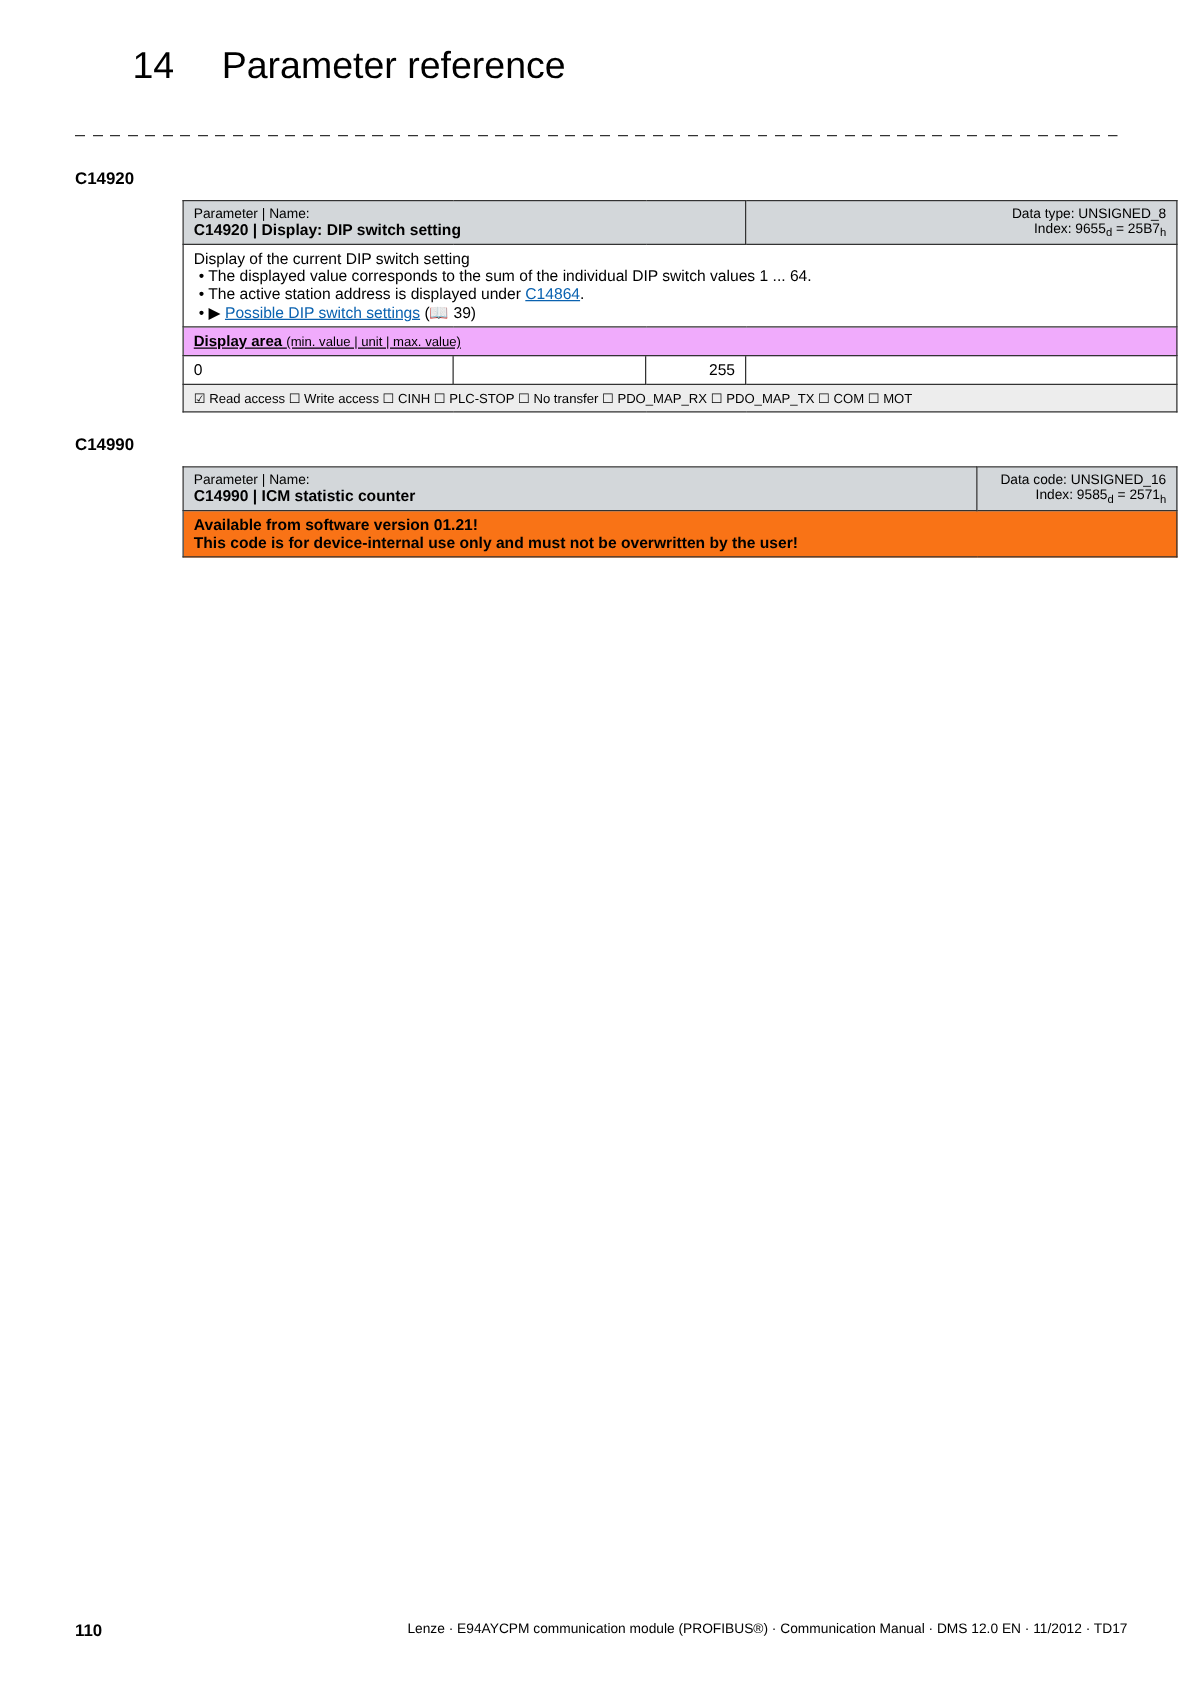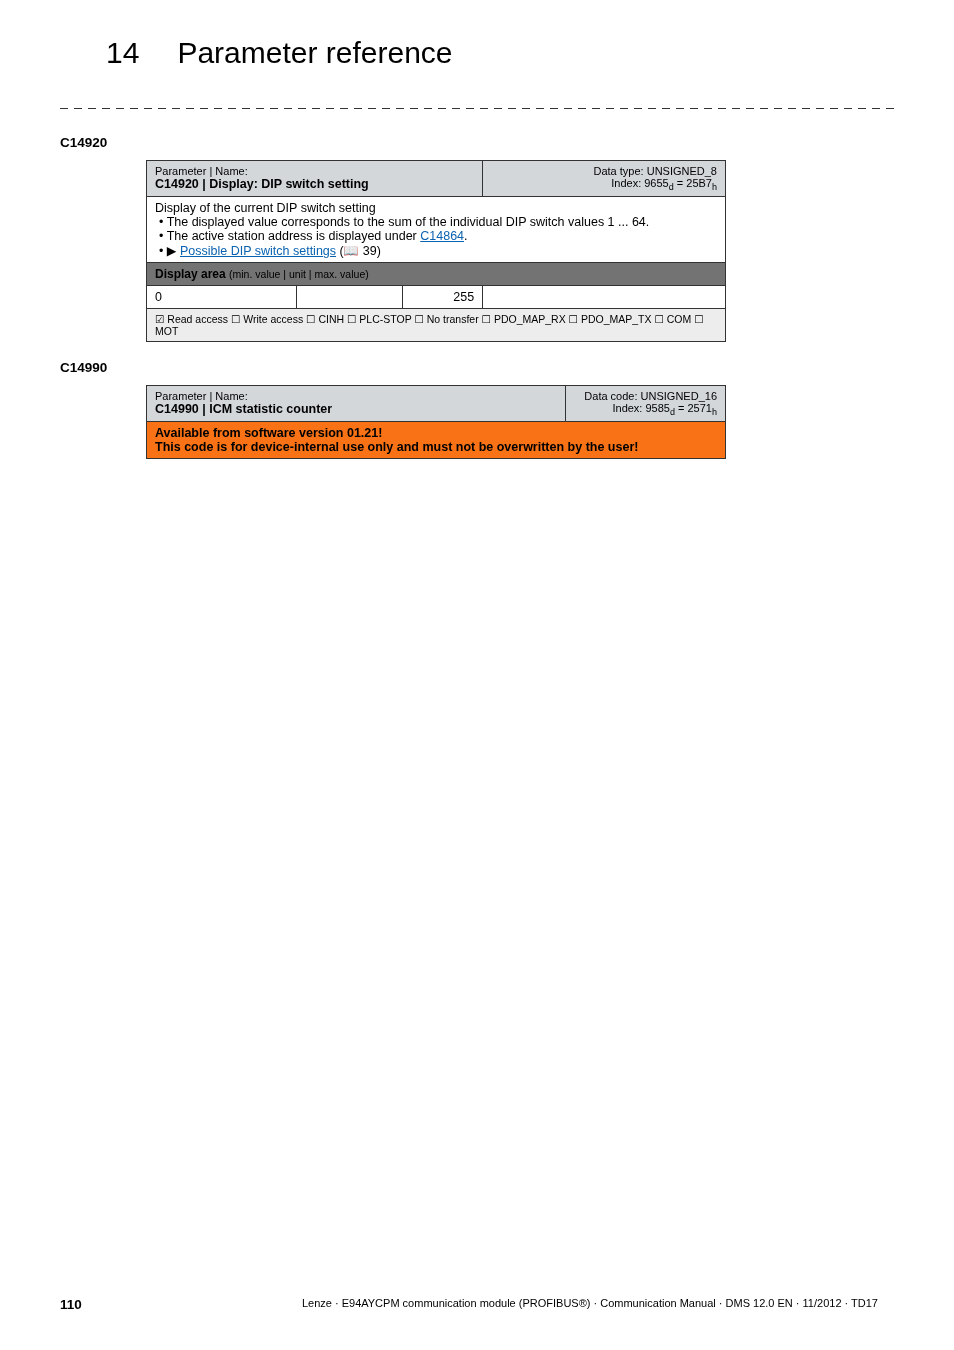--- a/index.html
+++ b/index.html
@@ -14,47 +14,47 @@
   .sec-num { font-size: 15px; }
   .sec-title { font-size: 15px; }
 
   .dash-rule { margin: 38px 0 26px 0; border: none; height: 1px;
     background-image: repeating-linear-gradient(90deg, #000 0 8px, transparent 8px 14px);
     opacity: 0.8;
   }
 
   .code-label { font-size: 13.5px; font-weight: 700; margin: 14px 0 10px 0; }
 
-  .tbl-wrap { margin-left: 86px; width: 580px; }
+  .tbl-wrap { margin-left: 86px; width: 796px; }
 
   table.param { width: 100%; border-collapse: collapse; font-size: 12.5px; border: 1px solid #333; }
   table.param td { border: 1px solid #333; padding: 4px 8px; vertical-align: top; }
   .row-head { background: #d3d7da; }
   .row-head .pname-lbl { font-size: 11px; font-weight: 400; }
   .row-head .code-name { font-size: 12.5px; font-weight: 700; }
   .row-head .dtype { font-size: 11px; text-align: right; white-space: nowrap; }
   .link { color: #0a62b0; text-decoration: underline; }
   .sub { font-size: 9px; vertical-align: sub; }
 
   ul.desc { list-style: none; padding-left: 4px; }
   ul.desc li { padding-left: 10px; }
   ul.desc li.bullet::before { content: "• "; margin-left: -10px; }
 
-  .row-gray { background: #737373; }
+  .row-gray { background: #f0abfc; text-decoration: underline; }
   .disp-area-lbl { font-size: 12px; font-weight: 700; }
   .disp-area-sub { font-size: 10.5px; font-weight: 400; }
 
   .num-right { text-align: right; width: 80px; }
 
   .flags { font-size: 10.5px; background: #ededed; margin-left: 20px; }
 
   .row-warn td { background: #f97316; }
   .warn-text { font-size: 12.5px; font-weight: 700; }
 
-  .footer { position: absolute; bottom: 38px; left: 60px; right: 76px; display: flex; justify-content: space-between; font-size: 11px; color: #000; }
+  .footer { position: absolute; bottom: 38px; left: 60px; right: 52px; display: flex; justify-content: space-between; font-size: 11px; color: #000; }
   .footer .pg { font-weight: 700; font-size: 13.5px; }
 </style>
 </head>
 <body>
 <div class="page">
 
 <div class="hdr">
   <div class="hdr-line1">
     <span class="chap-num">14</span>
     <span class="chap-title">Parameter reference</span>

